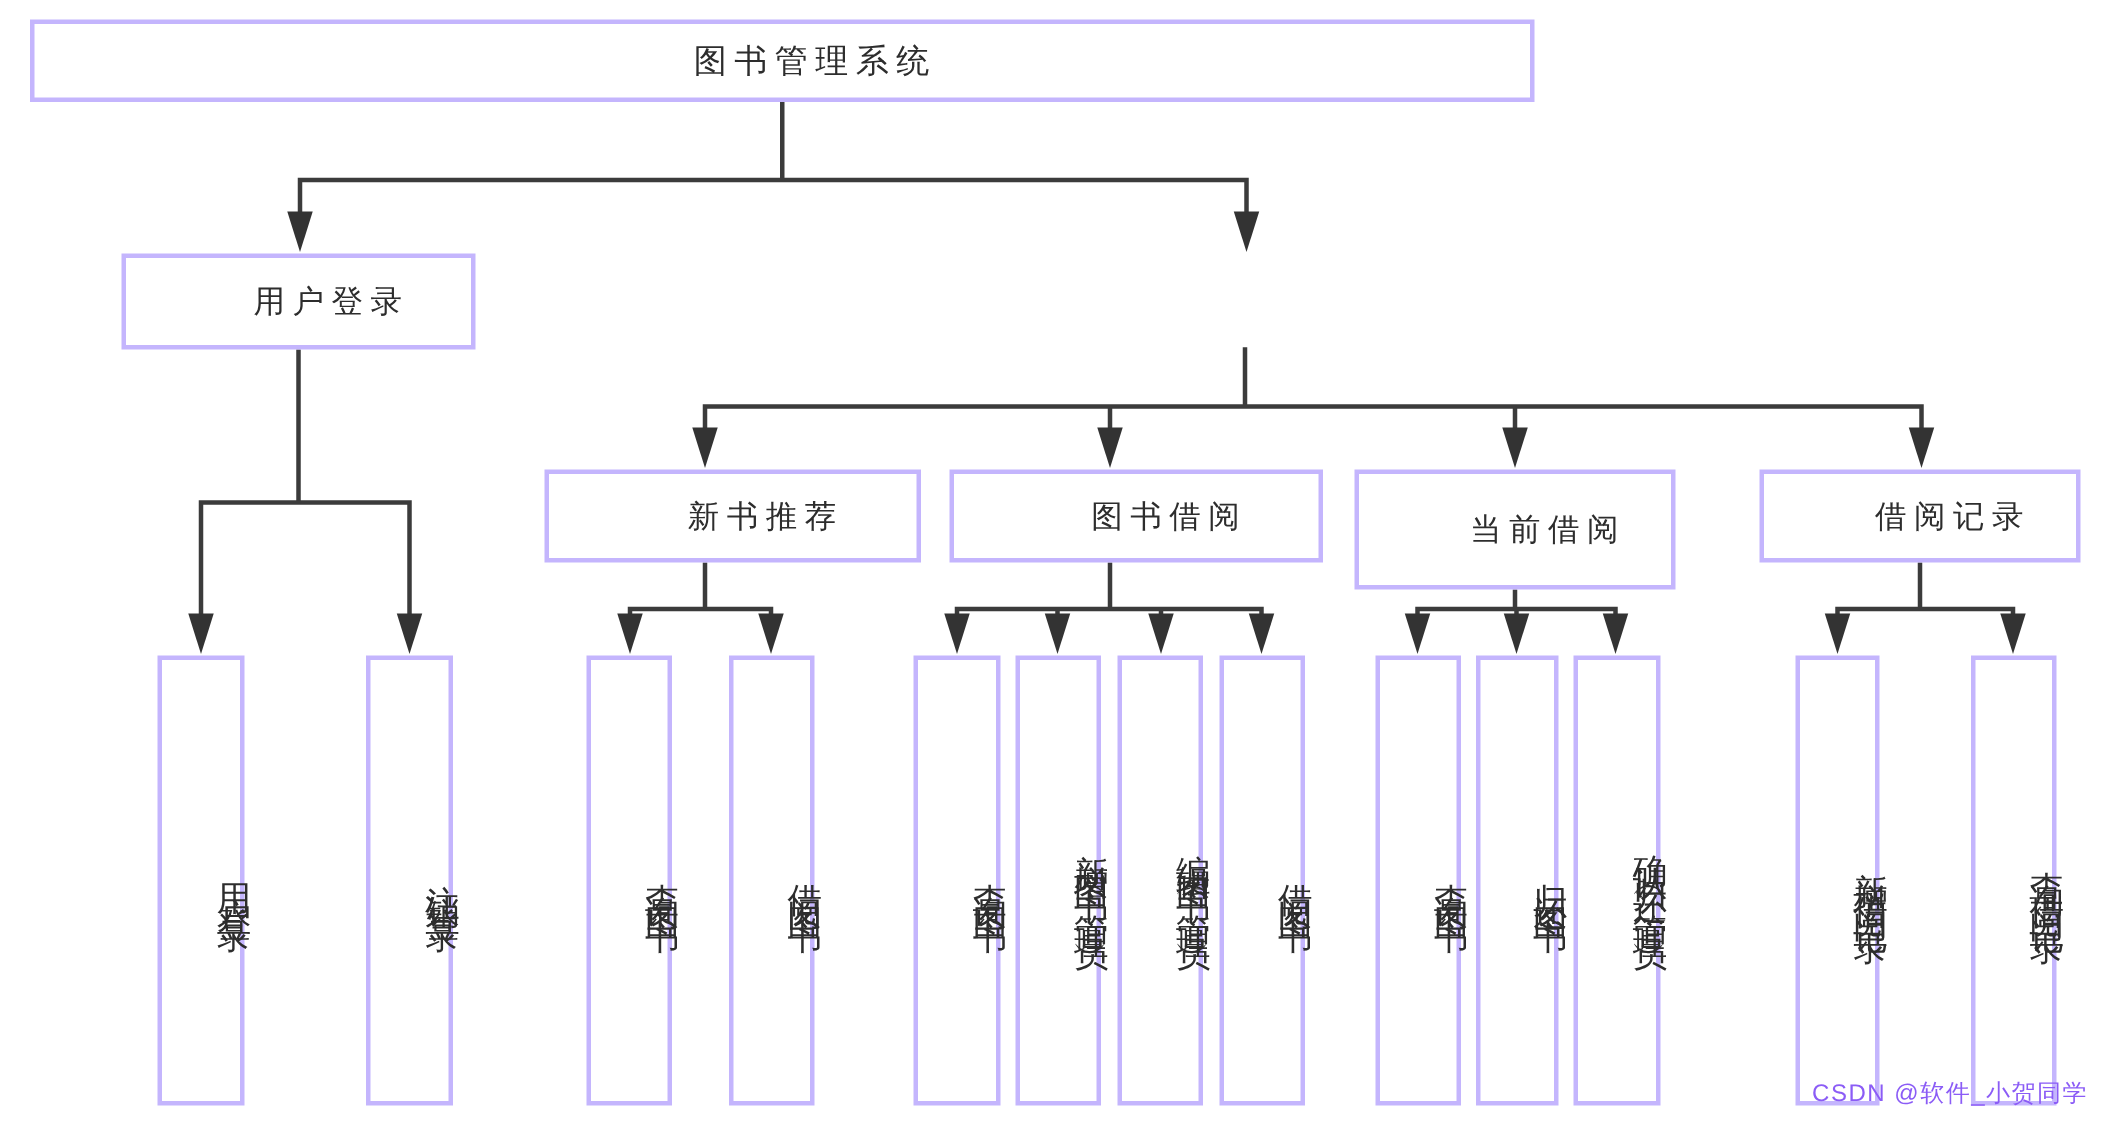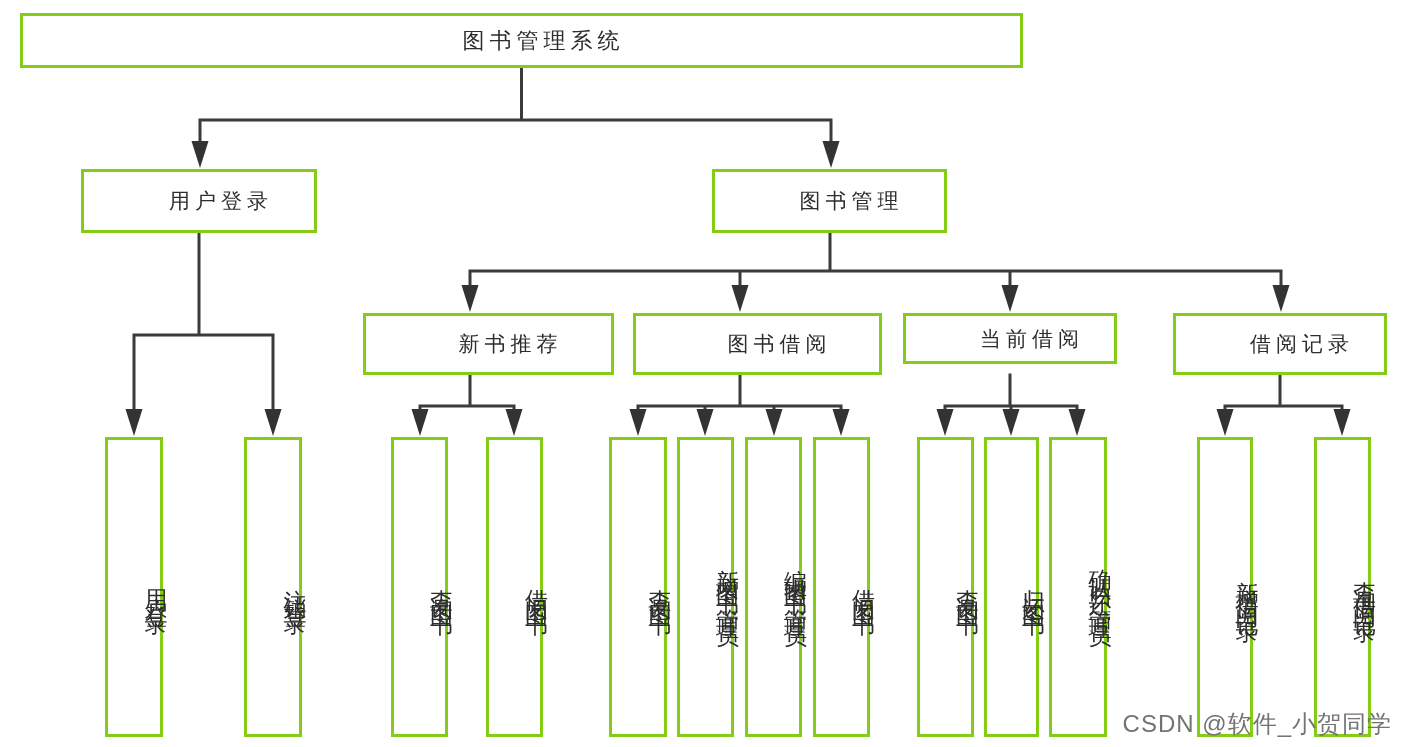--- a/index.html
+++ b/index.html
@@ -14,21 +14,21 @@
   #connectors {
     position: absolute;
     left: 0; top: 0;
     width: 1405px; height: 747px;
     z-index: 1;
   }
   .node {
     position: absolute;
     box-sizing: border-box;
     background: #ffffff;
-    border: 3px solid #84cc16;
+    border: 3px solid #c4b5fd;
     color: #2d2d2d;
     display: flex;
     align-items: center;
     justify-content: center;
     z-index: 2;
     padding-left: 44px;
   }
   .nh {
     font-size: 21px;
     letter-spacing: 5px;
@@ -39,23 +39,23 @@
     writing-mode: vertical-rl;
     text-orientation: mixed;
     font-size: 23px;
     letter-spacing: 8px;
     line-height: 1;
   }
   #watermark {
     position: absolute;
     right: 13px;
     bottom: 7px;
-    font-size: 24px;
+    font-size: 16px;
     letter-spacing: 1px;
-    color: #737373;
+    color: #8b5cf6;
     z-index: 5;
     white-space: nowrap;
   }
 </style>
 </head>
 <body>
 
 <div id="stage">
 
   <svg id="connectors" viewBox="0 0 1405 747" xmlns="http://www.w3.org/2000/svg">
@@ -97,25 +97,24 @@
       <polygon points="1002.5,409 1019.5,409 1011,436"></polygon>
       <polygon points="1068.5,409 1085.5,409 1077,436"></polygon>
       <polygon points="1216.5,409 1233.5,409 1225,436"></polygon>
       <polygon points="1333.5,409 1350.5,409 1342,436"></polygon>
     </g>
   </svg>
 
   <div class="node nh title" style="left:20px;top:13px;width:1003px;height:55px">图书管理系统</div>
 
   <div class="node nh" style="left:81px;top:169px;width:236px;height:64px">用户登录</div>
-  <div class="node nh" style="left:712px;top:169px;width:235px;height:64px">图书管理</div>
 
   <div class="node nh" style="left:363px;top:313px;width:251px;height:62px">新书推荐</div>
   <div class="node nh" style="left:633px;top:313px;width:249px;height:62px">图书借阅</div>
-  <div class="node nh" style="left:903px;top:313px;width:214px;height:51px">当前借阅</div>
+  <div class="node nh" style="left:903px;top:313px;width:214px;height:80px">当前借阅</div>
   <div class="node nh" style="left:1173px;top:313px;width:214px;height:62px">借阅记录</div>
 
   <div class="node nv" style="left:105px;top:437px;width:58px;height:300px">用户登录</div>
   <div class="node nv" style="left:244px;top:437px;width:58px;height:300px">注销登录</div>
 
   <div class="node nv" style="left:391px;top:437px;width:57px;height:300px">查询图书</div>
   <div class="node nv" style="left:486px;top:437px;width:57px;height:300px">借阅图书</div>
 
   <div class="node nv" style="left:609px;top:437px;width:58px;height:300px">查询图书</div>
   <div class="node nv" style="left:677px;top:437px;width:57px;height:300px">新增图书（管理员）</div>

